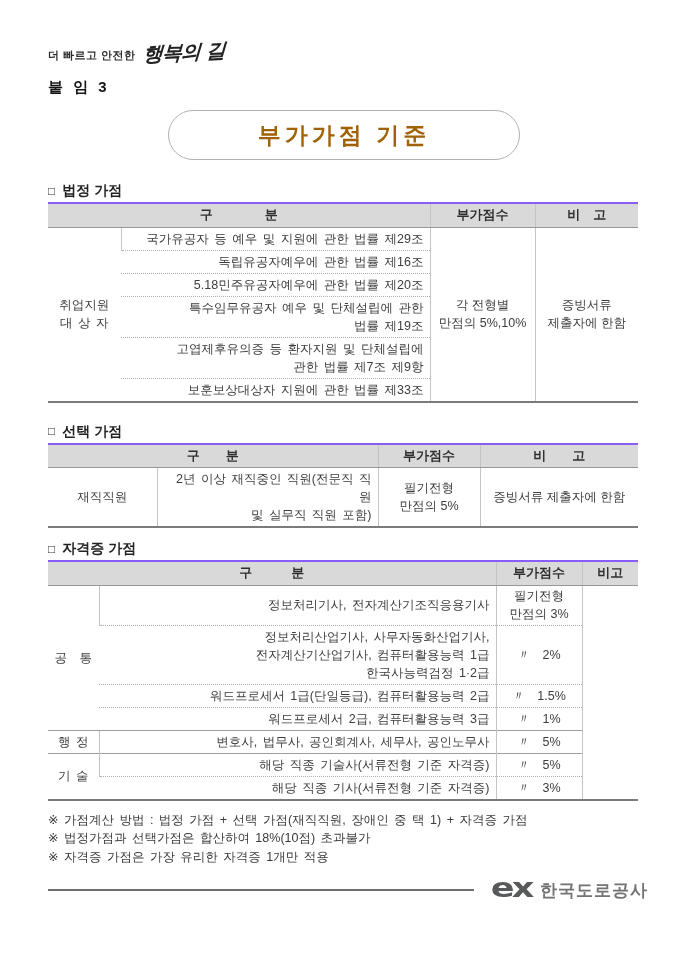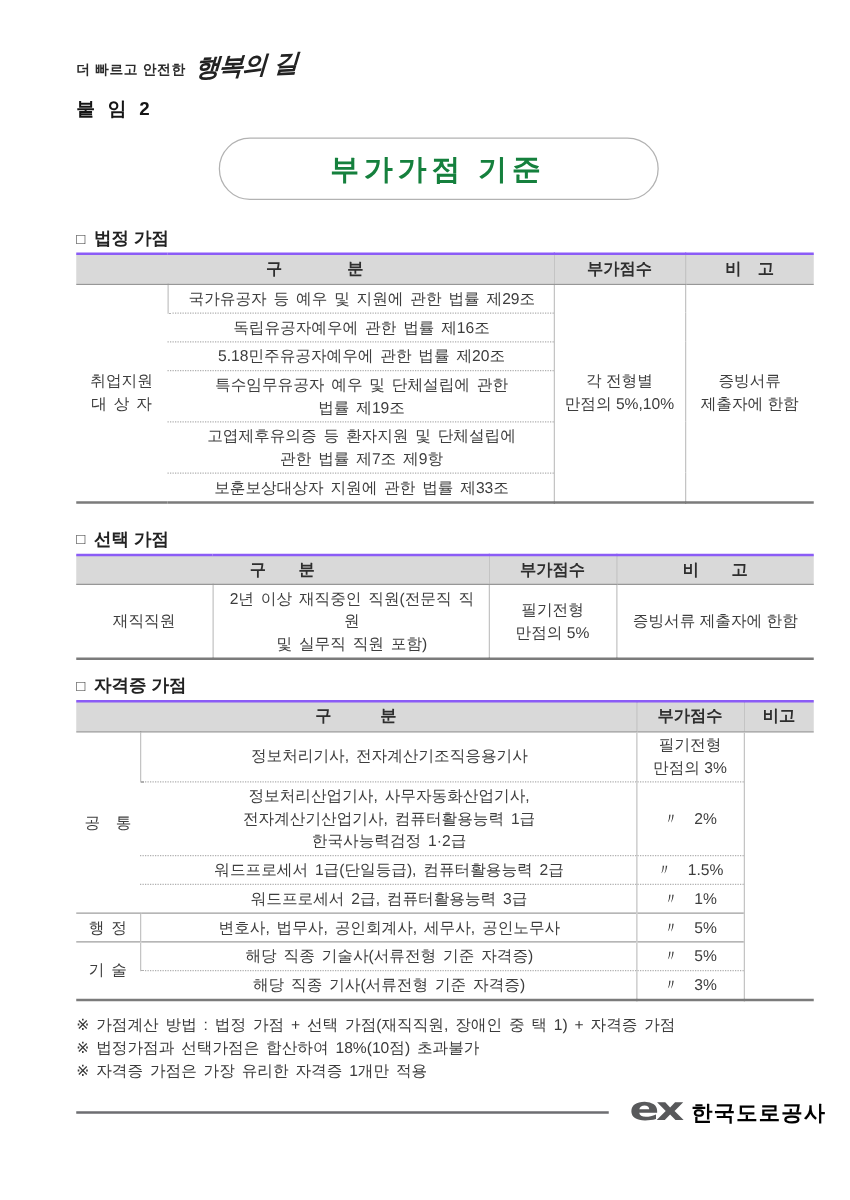--- a/index.html
+++ b/index.html
@@ -5,21 +5,21 @@
   * { margin:0; padding:0; box-sizing:border-box; }
   html,body { background:#ffffff; }
   body {
     width:680px; height:960px;
     font-family:"Liberation Sans","DejaVu Sans",sans-serif;
     color:#3d3d3d;
   }
   .page {
     position:relative;
     width:680px; height:960px;
-    padding:40px 40px 0 61px;
+    padding:40px 40px 0 48px;
     overflow:hidden;
     background:#ffffff;
   }
 
   
   .slogan { display:flex; align-items:flex-end; gap:7px; height:26px; }
   .slogan-prefix { font-size:11px; font-weight:bold; color:#2b2b2b; letter-spacing:0.5px; padding-bottom:3px; }
   .slogan-script {
     font-family:"DejaVu Serif","Liberation Serif",serif;
     font-style:italic; font-weight:bold;
@@ -31,21 +31,21 @@
   .attachment { margin-top:12px; font-size:15px; font-weight:bold; color:#151515; letter-spacing:3px; }
 
   .title-box {
     width:352px; height:50px;
     margin:13px auto 0 auto;
     border:1px solid #b2b2b2;
     border-radius:26px;
     display:flex; align-items:center; justify-content:center;
     background:#fff;
   }
-  .title-box .title-text { font-size:23px; font-weight:bold; color:#15803d; letter-spacing:4px; }
+  .title-box .title-text { font-size:23px; font-weight:bold; color:#a16207; letter-spacing:4px; }
 
   .section-heading { display:flex; align-items:center; gap:7px; height:18px; font-size:14px; font-weight:bold; color:#222; }
   .sh1 { margin-top:22px; }
   .sh2 { margin-top:20px; }
   .sh3 { margin-top:12px; }
   .bullet { font-size:12px; color:#333; line-height:1; padding-bottom:1px; }
 
   table {
     width:590px; margin-top:2px;
     border-collapse:collapse; table-layout:fixed;
@@ -53,21 +53,21 @@
     border-bottom:2px solid #7b7b7b;
   }
   th, td { font-size:12.5px; color:#3d3d3d; vertical-align:middle; word-spacing:2px; line-height:18px; }
   thead th {
     background:#d9d9d9; font-weight:bold; font-size:13px; color:#2e2e2e;
     height:24px; border-bottom:1px solid #979797; text-align:center;
   }
   th + th, td + td { border-left:1px solid #c4c4c4; }
   tbody tr + tr td { border-top:1px dotted #b0b0b0; }
   tbody tr.gb td { border-top:1px solid #9e9e9e; }
-  td.left { text-align:center; padding:2px 6px 2px 8px; }
+  td.left { text-align:right; padding:2px 6px 2px 8px; }
   td.center { text-align:center; }
   .pre { white-space:pre-line; }
   .tight { word-spacing:0; }
 
   .t1 tbody td { height:23px; }
   .t1 tbody tr.tall td { height:40px; }
   .t2 tbody td { height:42px; }
   .t3 tbody td { height:23px; }
   .t3 tbody tr.r1 td { height:40px; }
   .t3 tbody tr.r2 td { height:54px; }
@@ -77,33 +77,33 @@
 
   .footer { margin-top:9px; display:flex; align-items:center; width:600px; }
   .footer-rule { flex:1; height:2px; background:#6d6e71; }
   .ex-logo {
     font-size:26px; font-weight:bold; color:#58595b;
     letter-spacing:-2px; line-height:1;
     transform:scaleX(1.35);
     margin:0 14px 4px 22px;
     font-family:"DejaVu Sans","Liberation Sans",sans-serif;
   }
-  .corp-name { font-size:17px; font-weight:bold; color:#000000; letter-spacing:1px; }
+  .corp-name { font-size:17px; font-weight:bold; color:#737373; letter-spacing:1px; }
 </style>
 </head>
 <body>
 
 <div class="page">
 
   <div class="slogan">
     <span class="slogan-prefix">더 빠르고 안전한</span>
     <span class="slogan-script">행복의 길</span>
   </div>
 
-  <div class="attachment">붙 임 2</div>
+  <div class="attachment">붙 임 3</div>
 
   <div class="title-box">
     <span class="title-text">부가가점 기준</span>
   </div>
 
   <div class="section-heading sh1">
     <span class="bullet">□</span>
     <span>법정 가점</span>
   </div>
 

